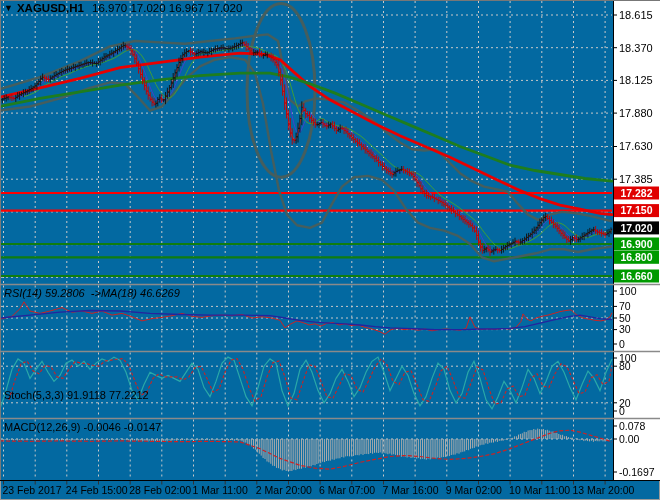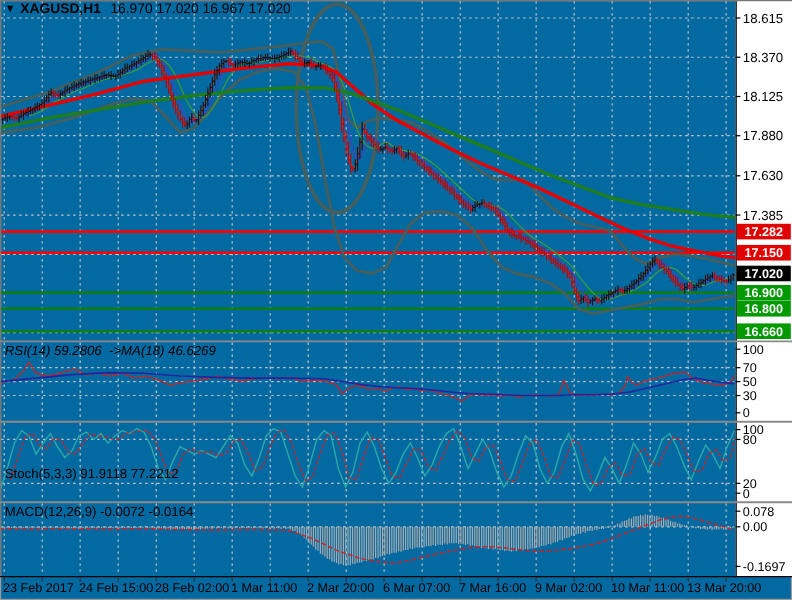--- a/index.html
+++ b/index.html
@@ -130,14 +130,14 @@
       <text x="382.5" y="493.5" font-size="10.5" fill="#000" font-family="Liberation Sans, sans-serif">7 Mar 16:00</text>
       <text x="445.8" y="493.5" font-size="10.5" fill="#000" font-family="Liberation Sans, sans-serif">9 Mar 02:00</text>
       <text x="509.1" y="493.5" font-size="10.5" fill="#000" font-family="Liberation Sans, sans-serif">10 Mar 11:00</text>
       <text x="572.5" y="493.5" font-size="10.5" fill="#000" font-family="Liberation Sans, sans-serif">13 Mar 20:00</text>
     </svg>
 
   <div id="title" class="ov"><span class="arrow">▼</span><span>XAGUSD,H1</span><span class="ohlc">16.970 17.020 16.967 17.020</span></div>
 
   <div id="rsiLabel" class="ov plabel">RSI(14) 59.2806  -&gt;MA(18) 46.6269</div>
   <div id="stochLabel" class="ov plabel">Stoch(5,3,3) 91.9118 77.2212</div>
-  <div id="macdLabel" class="ov plabel">MACD(12,26,9) -0.0072 -0.0164</div>
+  <div id="macdLabel" class="ov plabel">MACD(12,26,9) -0.0046 -0.0147</div>
 </div>
 
 </body></html>

